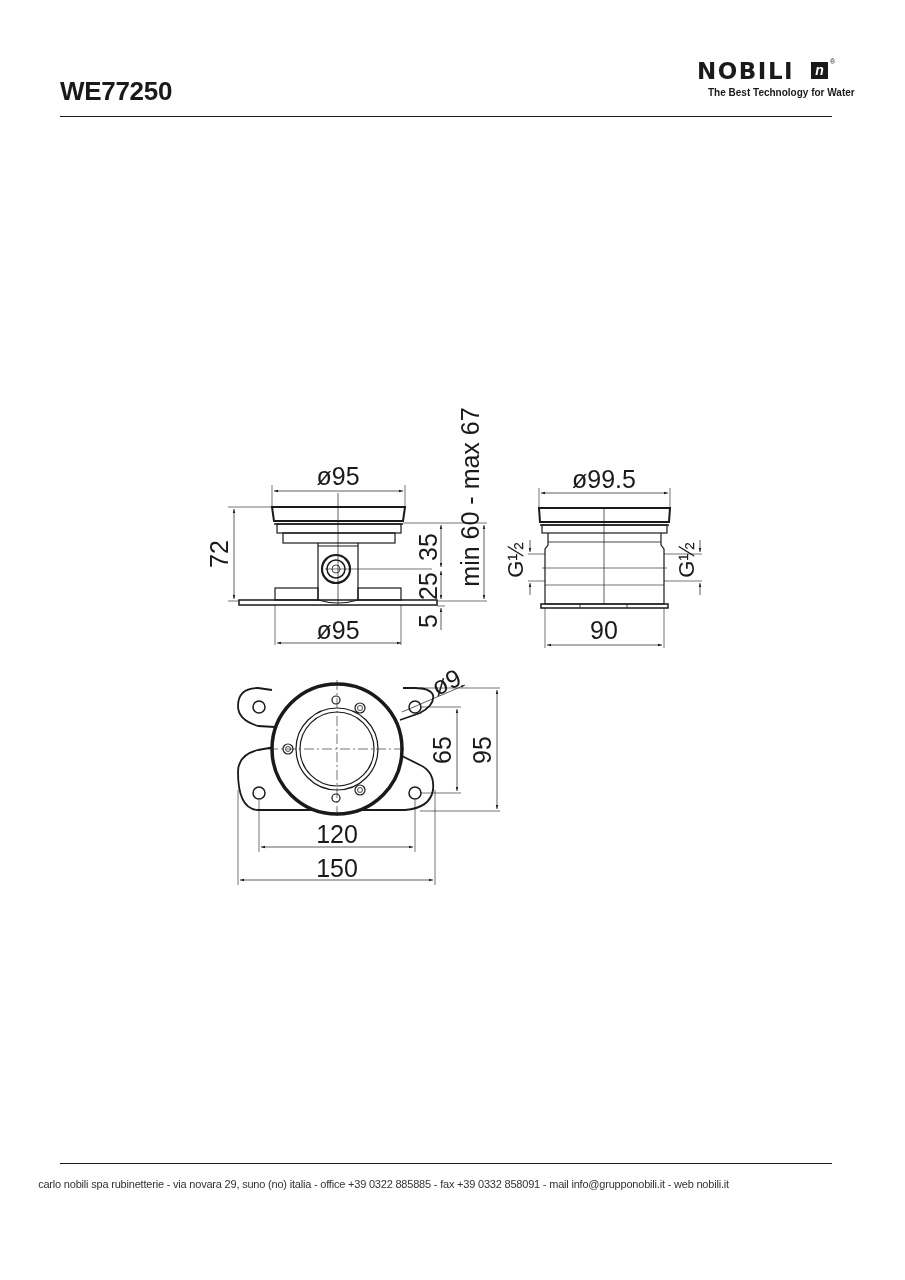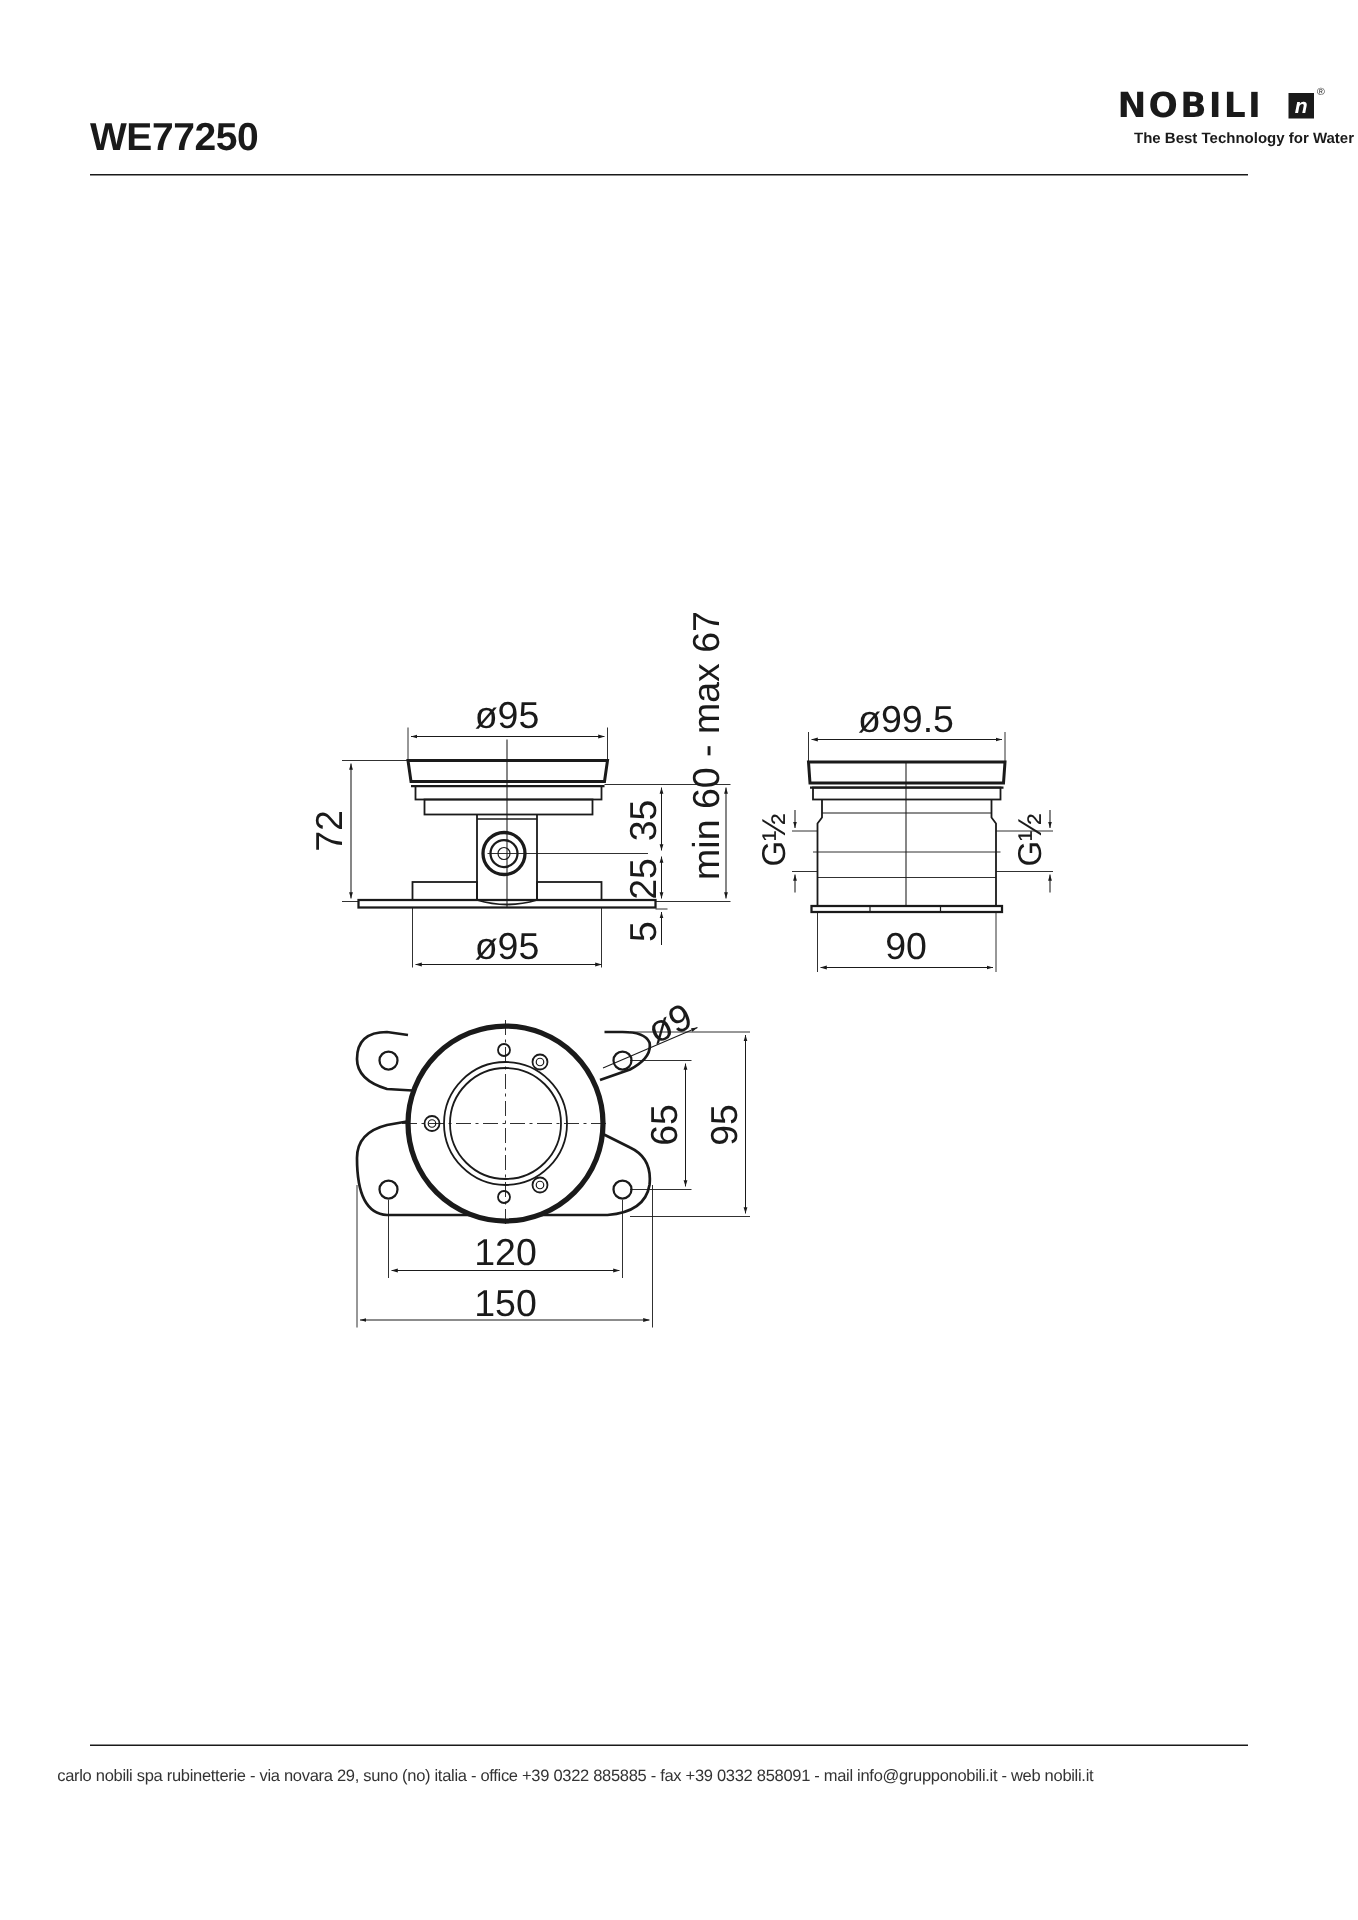--- a/index.html
+++ b/index.html
@@ -1,19 +1,19 @@
 <!DOCTYPE html>
 <html><head>
 <meta charset="utf-8">
 <style>
   html, body { margin: 0; padding: 0; background: #ffffff; }
   body { width: 905px; height: 1280px; position: relative; overflow: hidden;
          font-family: "Liberation Sans", sans-serif; color: #1a1a1a; }
   .header-title { position: absolute; left: 60px; top: 76px; font-size: 26px; font-weight: bold; letter-spacing: -0.3px; }
-  .logo { position: absolute; left: 694px; top: 58px; width: 144px; height: 40px; margin-left: 48px; }
+  .logo { position: absolute; left: 694px; top: 58px; width: 144px; height: 40px; }
   .logo-word { position: absolute; left: 3px; top: 0; font-size: 23px; font-weight: bold; letter-spacing: 1.5px; font-family: "DejaVu Sans", sans-serif; }
   .logo-mark { position: absolute; left: 117px; top: 4px; width: 17px; height: 17px; background: #1a1a1a; color: #fff; font-size: 14px; font-weight: bold; line-height: 17px; text-align: center; font-style: italic; }
   .logo-reg { position: absolute; left: 136px; top: 0; font-size: 7px; }
   .logo-tagline { position: absolute; left: 14px; top: 29px; font-size: 10px; font-weight: bold; white-space: nowrap; }
   .rule { position: absolute; left: 60px; width: 772px; height: 0; border-top: 1.5px solid #1a1a1a; }
   .rule-top { top: 116px; }
   .rule-bottom { top: 1163px; border-top-width: 1px; }
   .footer { position: absolute; left: 0; width: 767px; top: 1178px; text-align: center; font-size: 11px; color: #333; letter-spacing: -0.2px; }
   svg.drawing { position: absolute; left: 0; top: 0; }
   svg text { font-family: "Liberation Sans", sans-serif; fill: #1a1a1a; }

